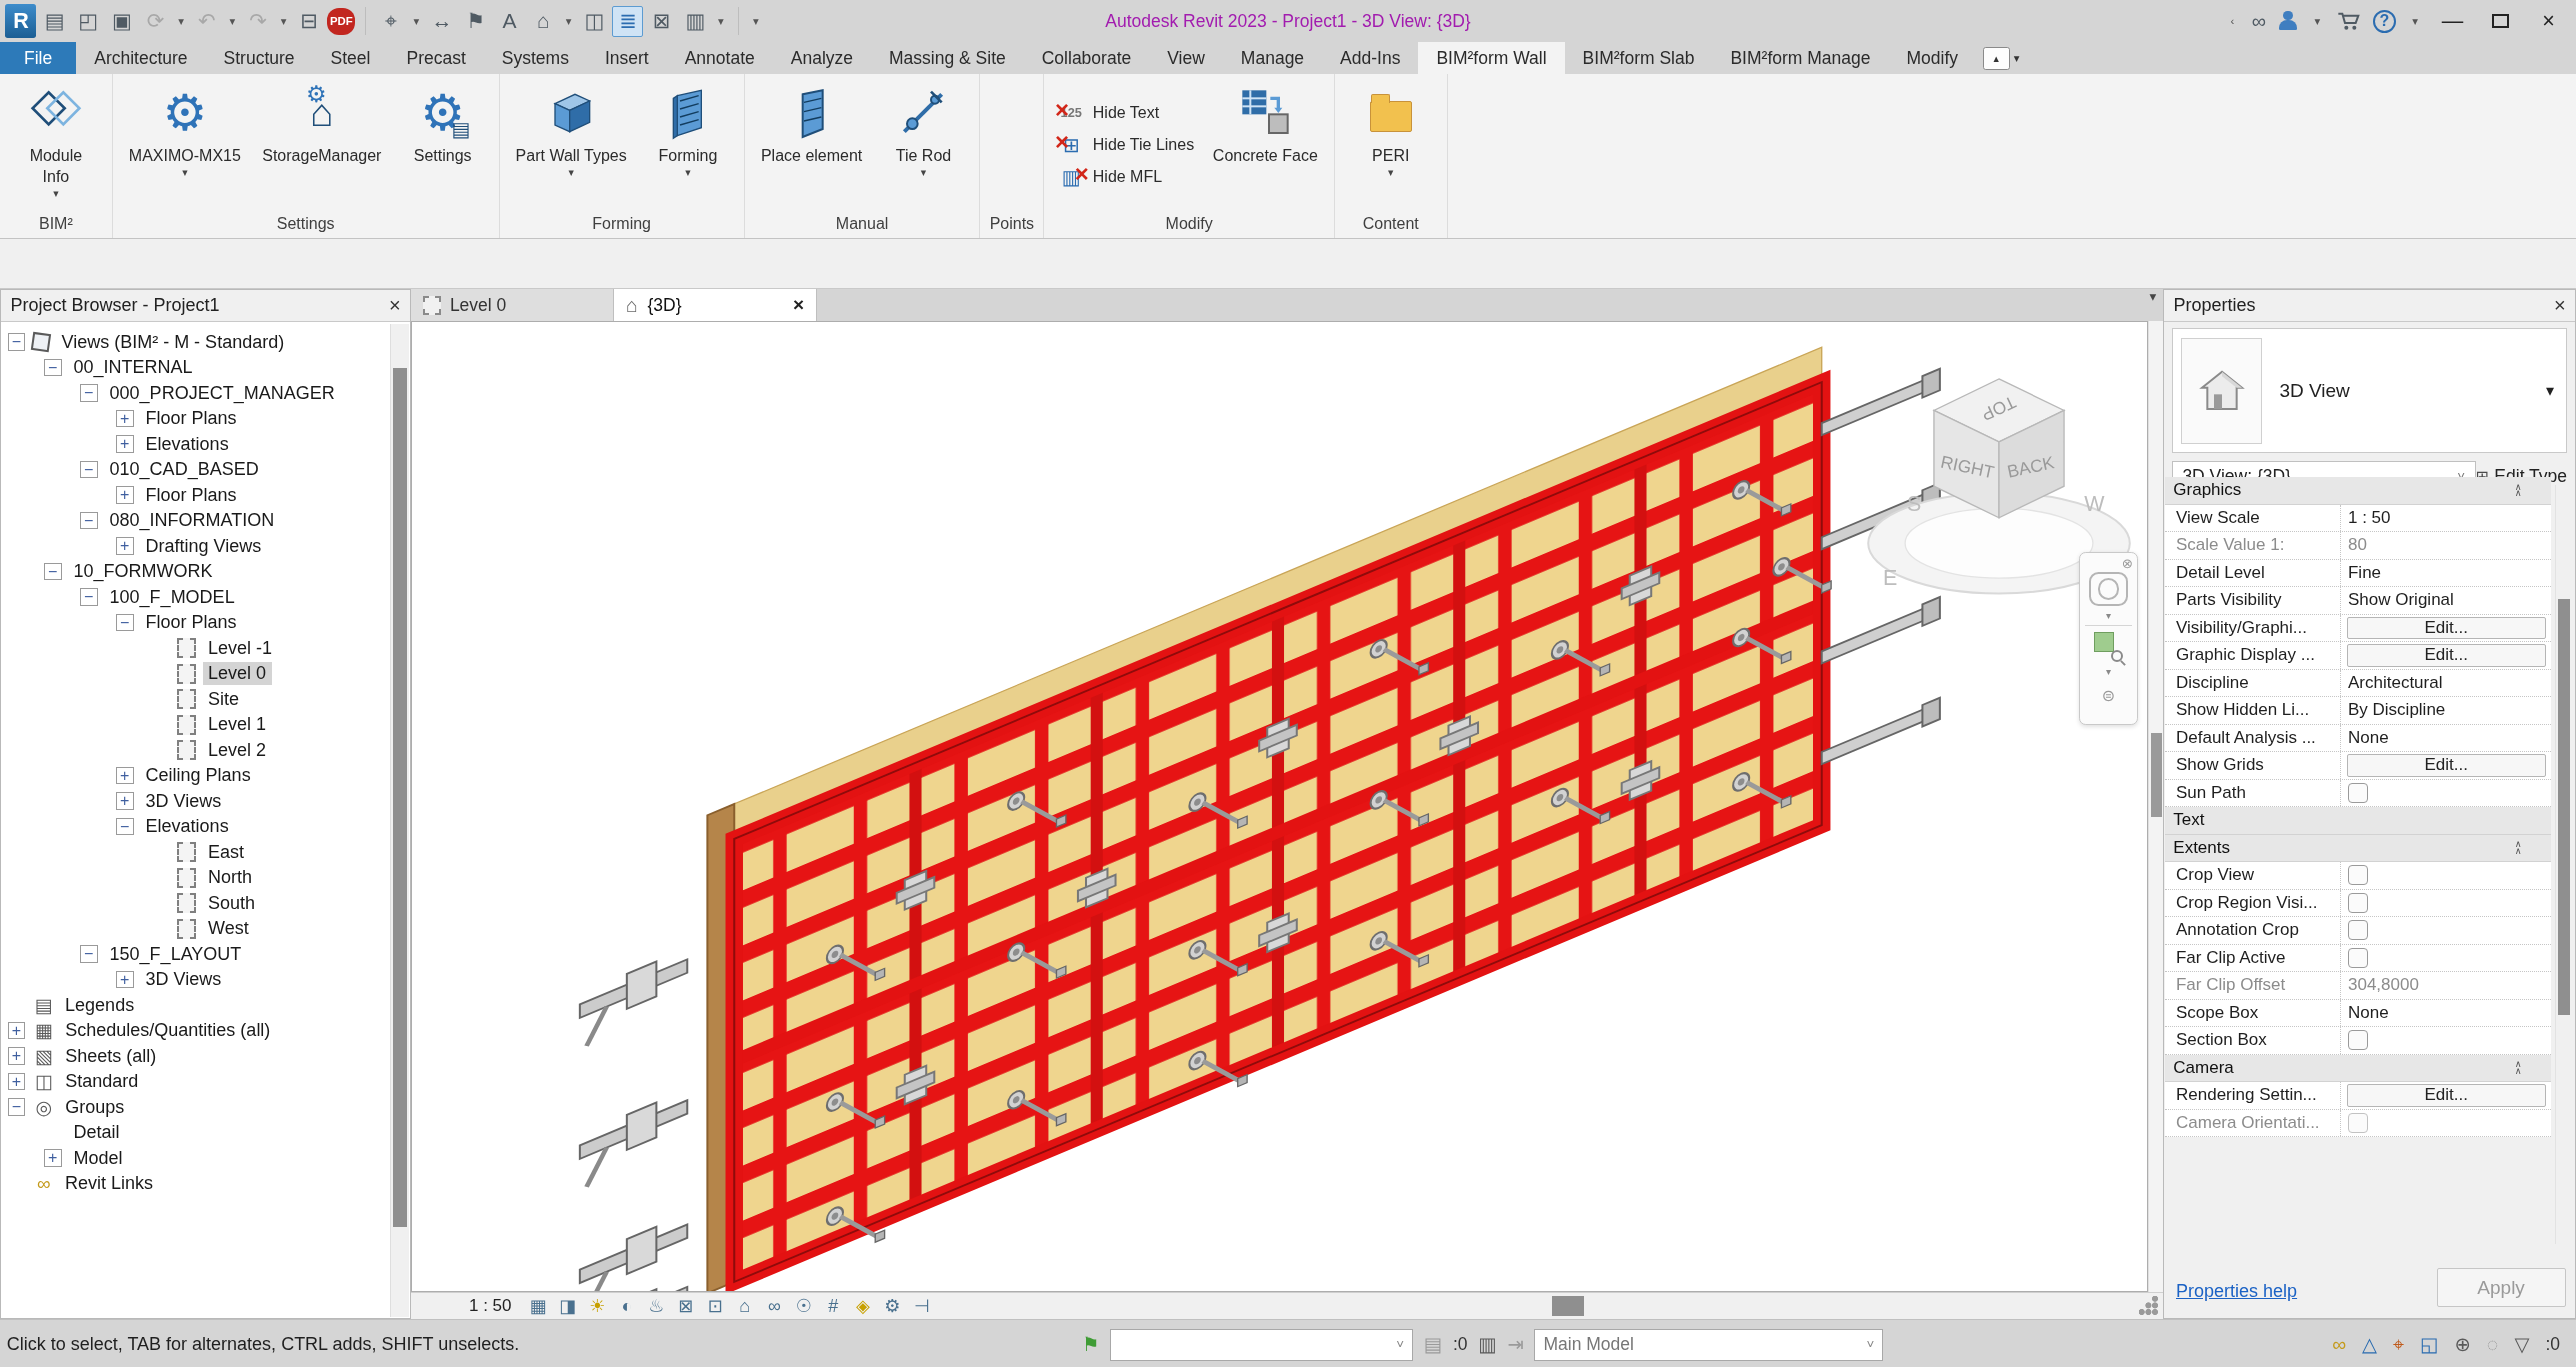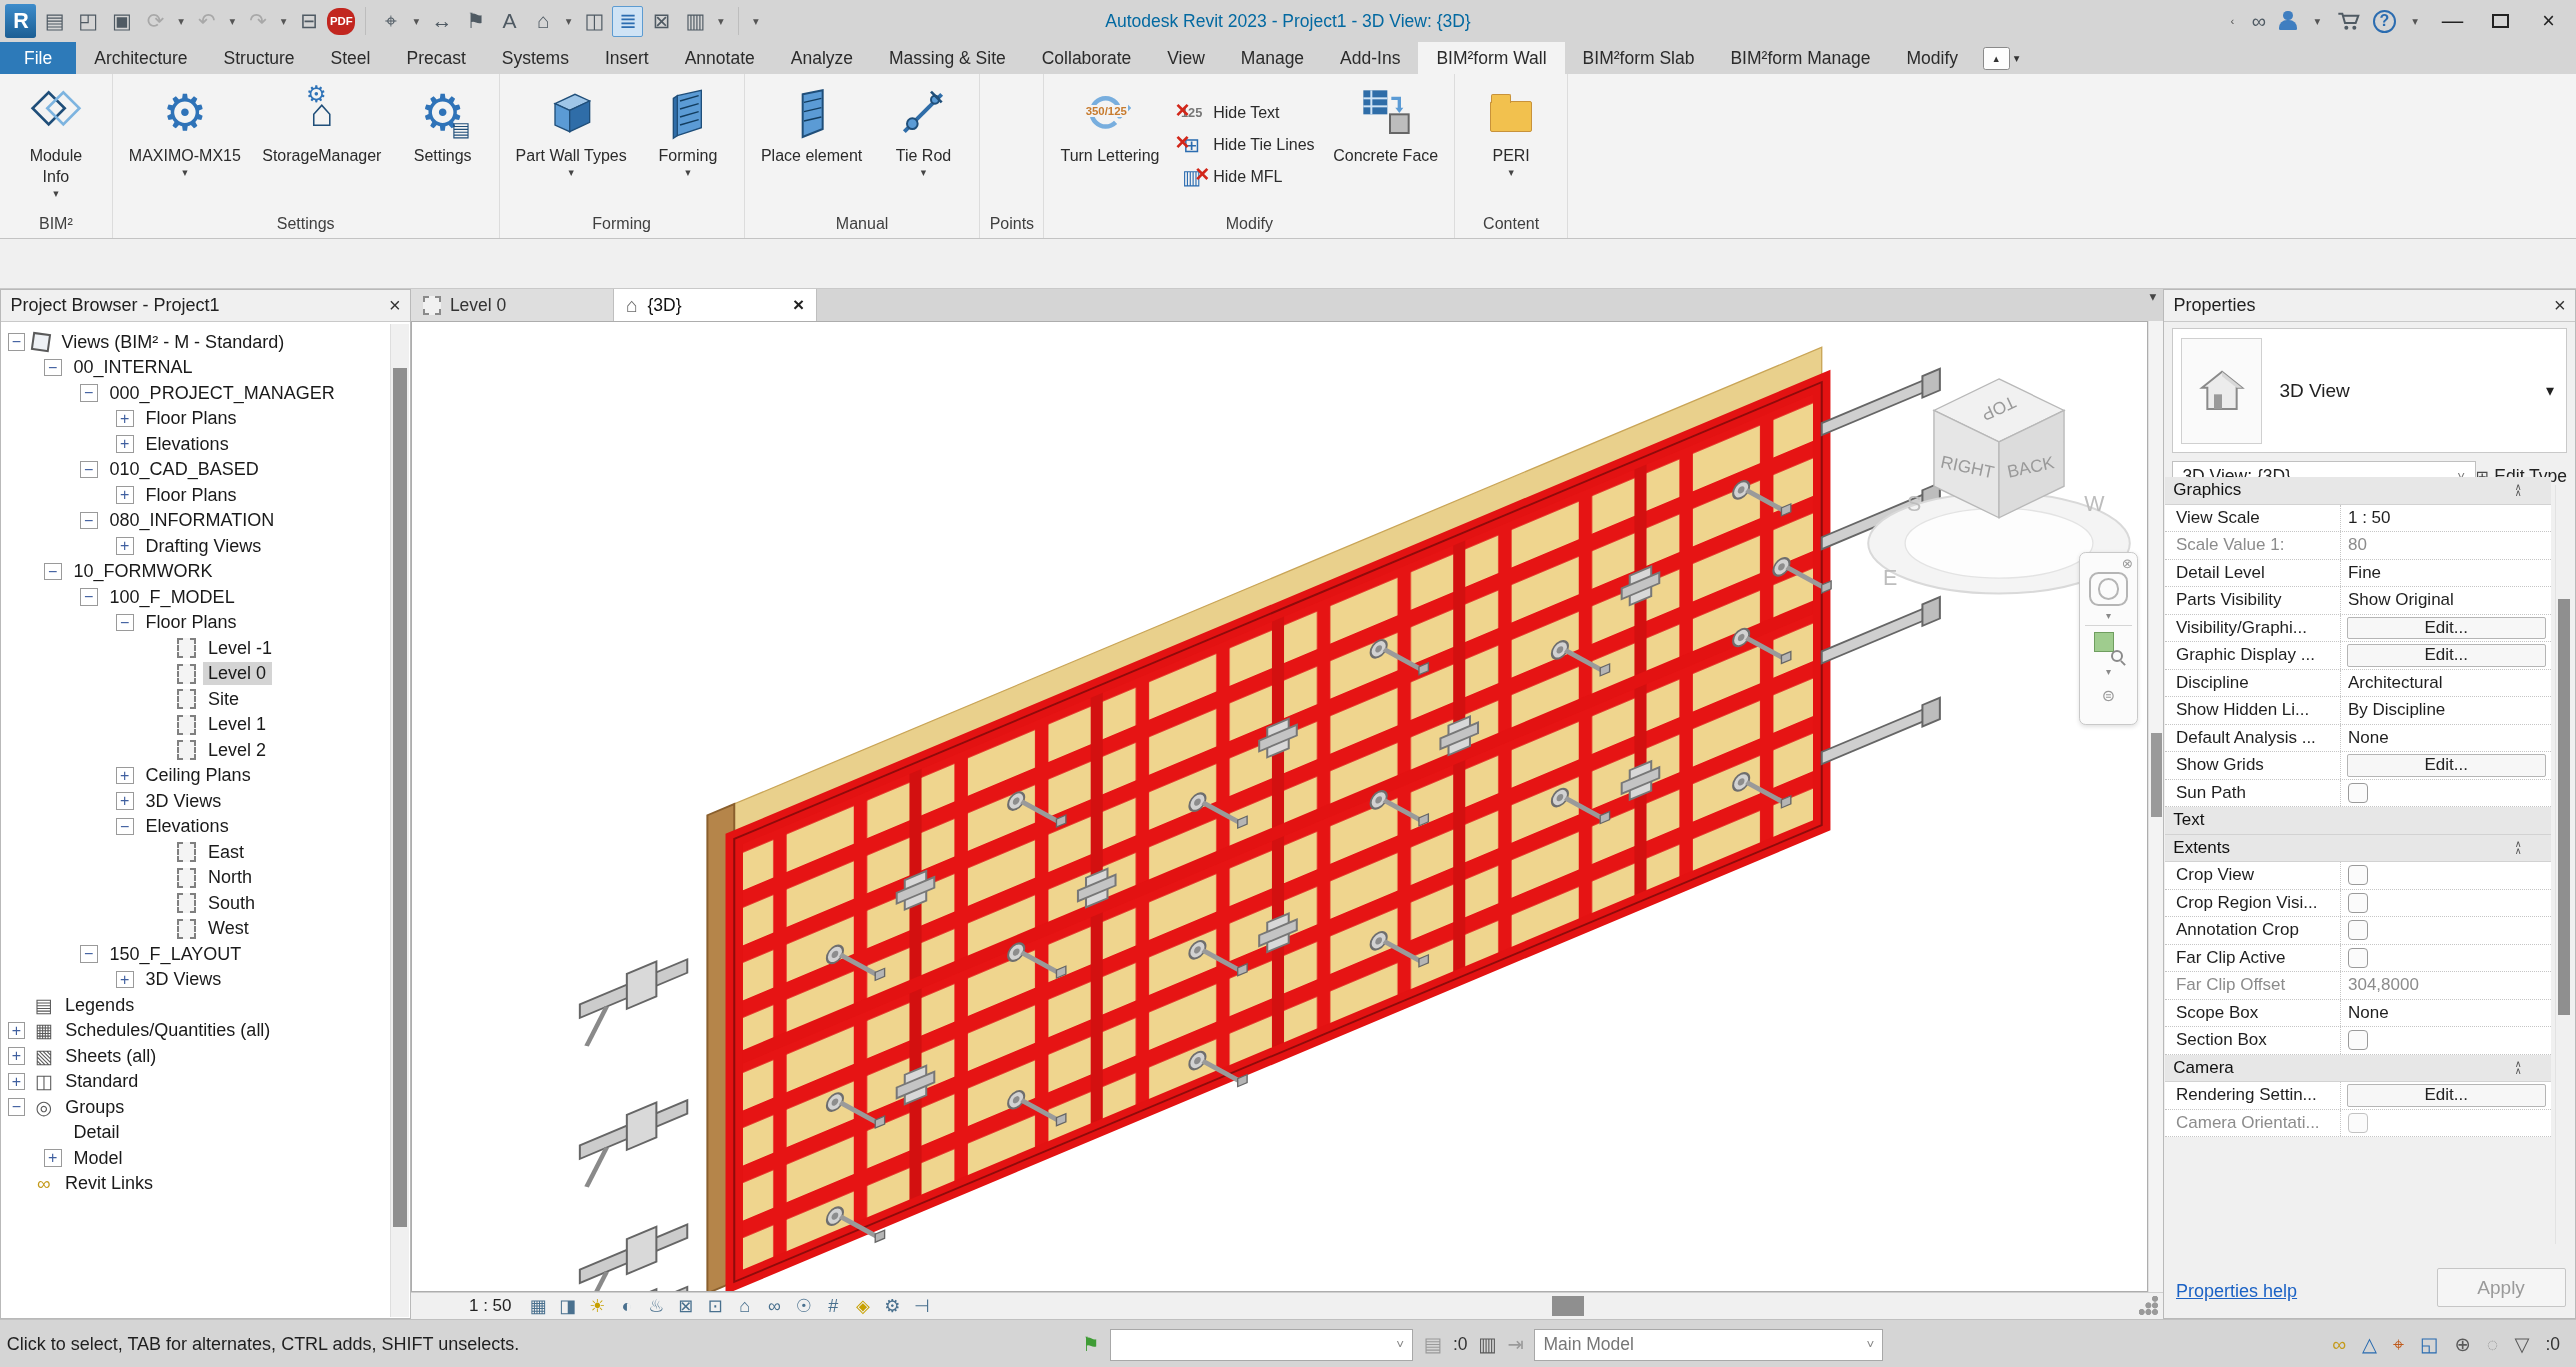--- a/index.html
+++ b/index.html
@@ -10,21 +10,21 @@
   
   #titlebar{position:absolute;left:0;top:0;width:2576px;height:42px;display:flex;align-items:center}
   .qat{display:flex;align-items:center;gap:2.7px;padding-left:5.4px}
   .revit-logo{width:31px;height:34px;background:linear-gradient(#3d8ccb,#1b5e94);color:#fff;font-weight:bold;font-size:21.5px;display:flex;align-items:center;justify-content:center;border-radius:2.7px}
   .qi{width:31px;height:31px;display:flex;align-items:center;justify-content:center;font-size:21px;color:#4f5a63}
   .qi.gray{color:#a8a8a8}
   .qi.pdfbadge{font-size:11.4px;font-weight:bold;color:#fff;background:#c2261f;width:28px;height:27px;border-radius:12px}
   .qi.active{background:#cfe3f5;border:1.3px solid #5c9bd1;border-radius:2px;color:#2b6cb0}
   .qcaret{width:14.8px;font-size:11.4px;color:#555;text-align:center}
   .qsep{width:1.3px;height:28px;background:#bdbdbd;margin:0 6.7px}
-  #title-text{position:absolute;left:50%;transform:translateX(-50%);font-size:17.5px;color:#0369a1;white-space:nowrap}
+  #title-text{position:absolute;left:50%;transform:translateX(-50%);font-size:17.5px;color:#a21caf;white-space:nowrap}
   #title-right{position:absolute;right:9.4px;top:0;height:42px;display:flex;align-items:center;gap:12px}
   .tr-glyph{font-size:20px;color:#4f5a63}
   .avatar{width:20px;height:20px;position:relative}
   .avatar::before{content:"";position:absolute;left:5.4px;top:0;width:9.4px;height:9.4px;border-radius:50%;background:#3f7ec0}
   .avatar::after{content:"";position:absolute;left:1.3px;top:8.7px;width:17.5px;height:10.7px;border-radius:8px 8px 1.3px 1.3px;background:#3f7ec0}
   .helpq{width:23px;height:23px;border:2px solid #2b6cb0;border-radius:50%;color:#2b6cb0;font-size:16px;font-weight:bold;display:flex;align-items:center;justify-content:center}
   .winbtn{width:36px;height:36px;display:flex;align-items:center;justify-content:center;font-size:21.5px;color:#222}
   .wbox{width:17.5px;height:14.8px;border:2px solid #222}
 
   
@@ -346,29 +346,20 @@
     <div class="rp-label">Manual</div>
   </div>
 
   <div class="rpanel" style="min-width:64px">
     <div class="rp-body"></div>
     <div class="rp-label">Points</div>
   </div>
 
   <div class="rpanel">
     <div class="rp-body">
-      <div class="bigbtn">
-        <div class="bb-icon">
-          <span class="turnwrap">
-            <span class="spin">⟳</span>
-            <span class="code">350/125</span>
-          </span>
-        </div>
-        <span class="bb-label">Turn Lettering</span>
-      </div>
       <div class="smallstack">
         <div class="smallbtn">
           <span class="sb-icon">
             <span class="sb-num">125</span>
               <span class="sb-x xglyph"></span>
           </span>
           <span>Hide Text</span>
         </div>
         <div class="smallbtn">
           <span class="sb-icon">

